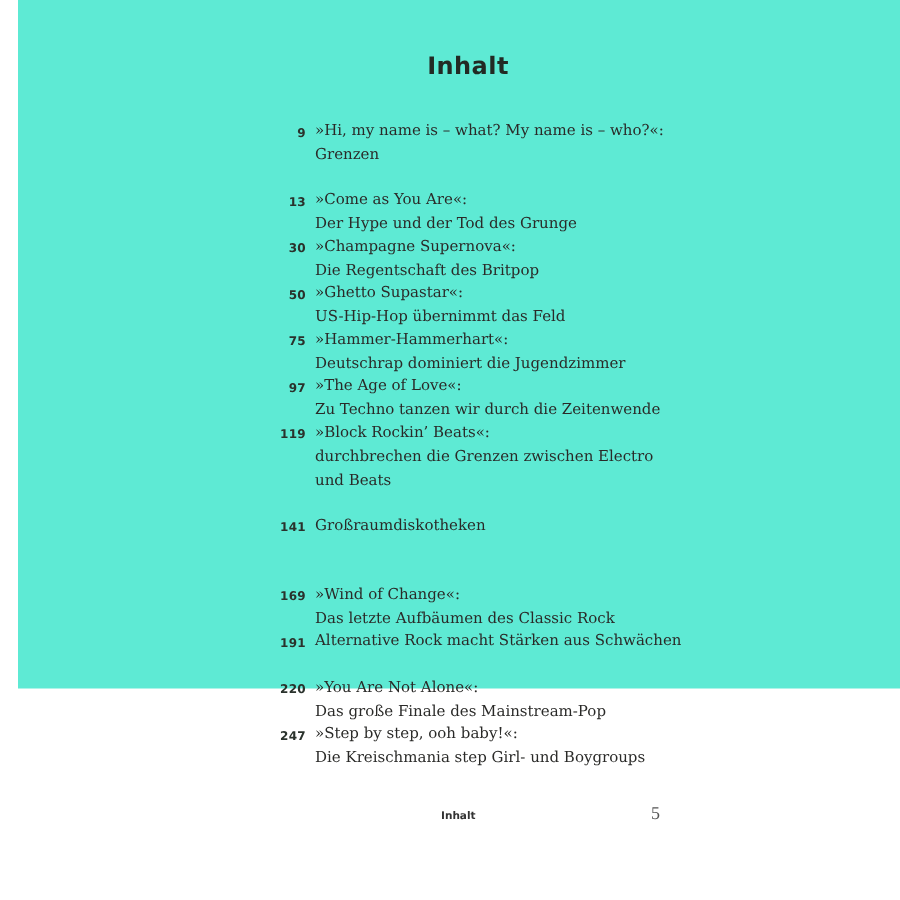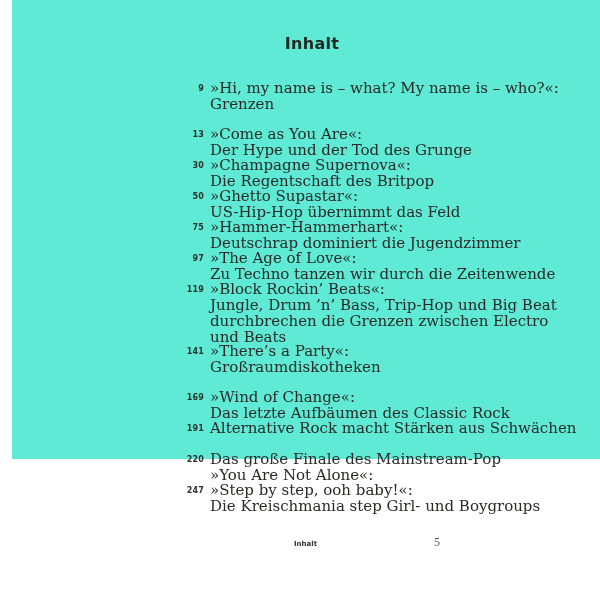--- a/index.html
+++ b/index.html
@@ -22,21 +22,21 @@
     .toc { position: absolute; left: 0; top: 0; width: 600px; height: 600px; }
     .entry { position: absolute; left: 0; width: 600px; }
     .num {
       position: absolute; width: 30px; left: 162px; text-align: right;
       font-family: "DejaVu Sans", sans-serif; font-weight: bold;
       font-size: 8px; color: #2a322c; top: 4px; letter-spacing: 0.2px;
     }
     .lines {
       position: absolute; left: 198px; width: 260px;
       font-family: "DejaVu Serif", "Liberation Serif", serif;
-      font-size: 15px; line-height: 16px; color: #2a2a28;
+      font-size: 10px; line-height: 16px; color: #2a2a28;
     }
     .line { display: block; white-space: nowrap; }
     .footer-label {
       position: absolute; left: 282px; top: 540px;
       font-family: "DejaVu Sans", sans-serif; font-weight: bold;
       font-size: 7px; color: #333;
     }
     .footer-page {
       position: absolute; left: 422px; top: 535px;
       font-family: "Liberation Serif", serif; font-size: 12px; color: #555;
@@ -94,30 +94,28 @@
       <div class="lines">
         <span class="line">»The Age of Love«:</span>
         <span class="line">Zu Techno tanzen wir durch die Zeitenwende</span>
       </div>
     </div>
 
     <div class="entry" style="top:281px">
       <div class="num">119</div>
       <div class="lines">
         <span class="line">»Block Rockin’ Beats«:</span>
-        <span class="line">Jungle, Drum ’n’ Bass, Trip-Hop und Big Beat</span>
         <span class="line">durchbrechen die Grenzen zwischen Electro</span>
         <span class="line">und Beats</span>
       </div>
     </div>
 
     <div class="entry" style="top:343px">
       <div class="num">141</div>
       <div class="lines">
-        <span class="line">»There’s a Party«:</span>
         <span class="line">Großraumdiskotheken</span>
       </div>
     </div>
 
     <div class="entry" style="top:389px">
       <div class="num">169</div>
       <div class="lines">
         <span class="line">»Wind of Change«:</span>
         <span class="line">Das letzte Aufbäumen des Classic Rock</span>
       </div>
@@ -126,22 +124,22 @@
     <div class="entry" style="top:420px">
       <div class="num">191</div>
       <div class="lines">
         <span class="line">Alternative Rock macht Stärken aus Schwächen</span>
       </div>
     </div>
 
     <div class="entry" style="top:451px">
       <div class="num">220</div>
       <div class="lines">
+        <span class="line">»You Are Not Alone«:</span>
         <span class="line">Das große Finale des Mainstream-Pop</span>
-        <span class="line">»You Are Not Alone«:</span>
       </div>
     </div>
 
     <div class="entry" style="top:482px">
       <div class="num">247</div>
       <div class="lines">
         <span class="line">»Step by step, ooh baby!«:</span>
         <span class="line">Die Kreischmania step Girl- und Boygroups</span>
       </div>
     </div>

